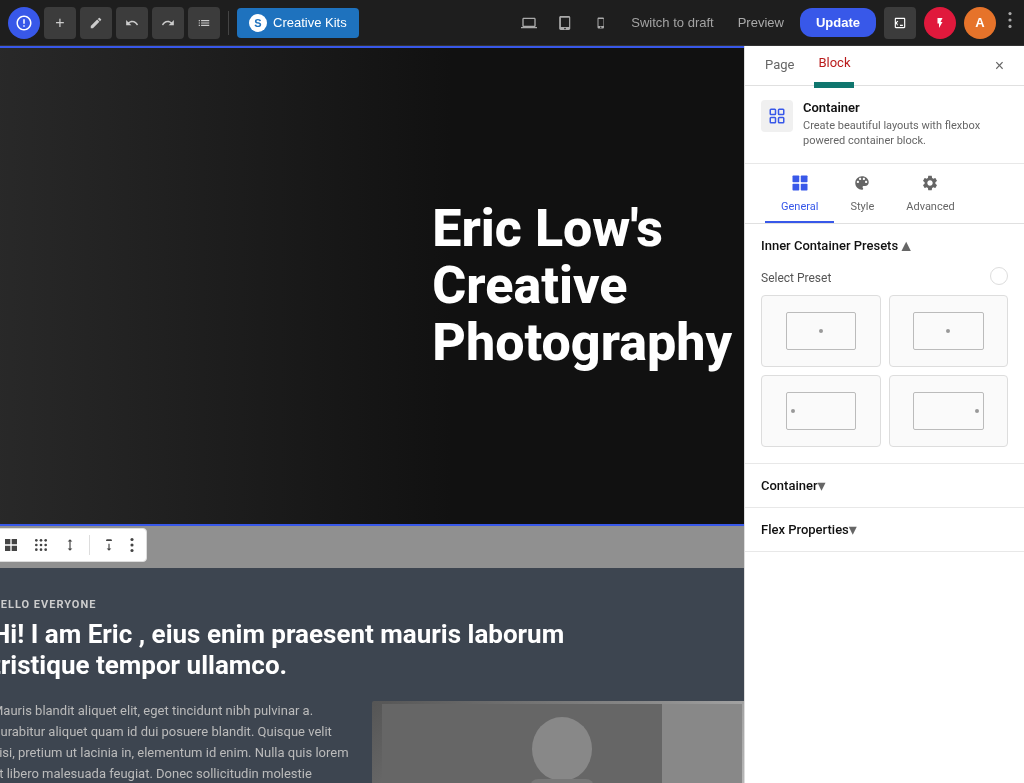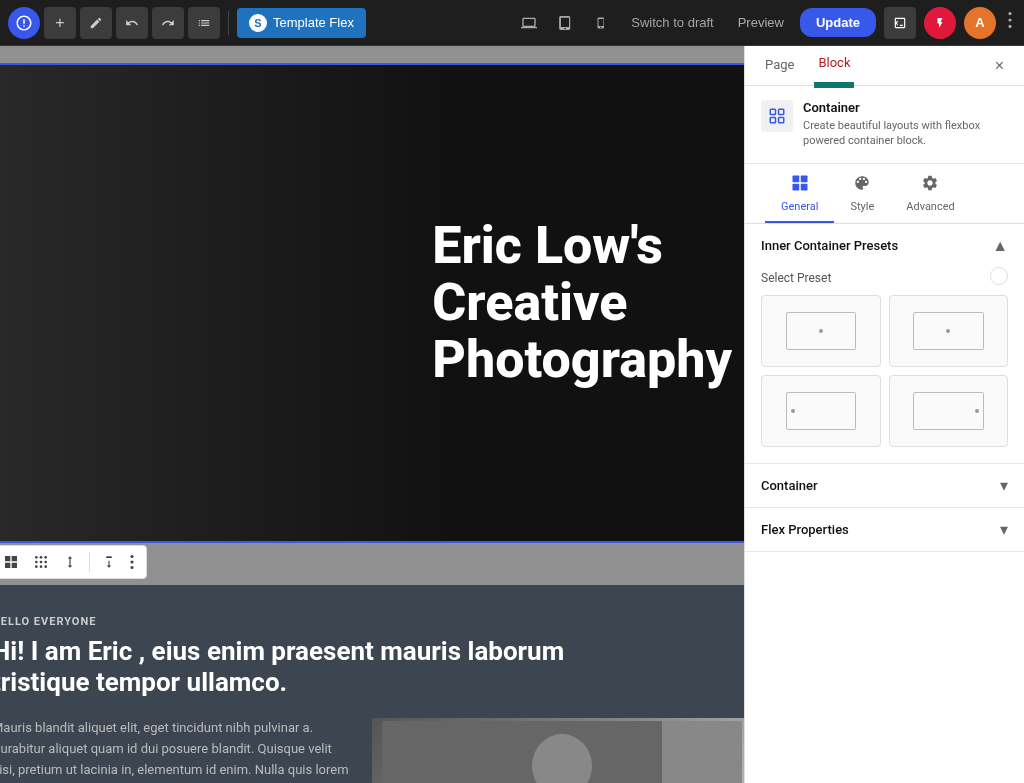--- a/index.html
+++ b/index.html
@@ -124,21 +124,21 @@
     }
 
     
     .canvas {
       flex: 1;
       background: #909090;
       overflow-y: auto;
       display: flex;
       flex-direction: column;
       align-items: center;
-      padding: 17px;
+      padding: 0;
     }
     .canvas-inner {
       width: 800px;
       background: white;
     }
 
     
     .hero-section {
       position: relative;
       width: 100%;
@@ -345,21 +345,20 @@
       font-size: 18px;
     }
 
     
     .panel-section {
       border-bottom: 1px solid #e8e8e8;
     }
     .panel-section-header {
       display: flex;
       align-items: center;
-      justify-content: space-between;
       padding: 12px 16px;
       cursor: pointer;
       font-size: 13px;
       font-weight: 500;
       color: #111;
     }
     .panel-section-header .chevron {
       color: #666;
       font-size: 16px;
     }
@@ -444,21 +443,21 @@
       </svg>
   </button>
   <button class="toolbar-btn">
     <svg width="14" height="14" viewBox="0 0 24 24" fill="#ccc">
         <path d="M3 13h2v-2H3v2zm0 4h2v-2H3v2zm0-8h2V7H3v2zm4 4h14v-2H7v2zm0 4h14v-2H7v2zM7 7v2h14V7H7z"></path>
       </svg>
   </button>
   <div class="toolbar-divider"></div>
   <button class="template-kits-btn">
     <span style="background:#fff;color:#1e72be;border-radius:50%;width:18px;height:18px;display:flex;align-items:center;justify-content:center;font-weight:bold;font-size:11px;">S</span>
-    <span>Template Flex</span>
+    <span>Creative Kits</span>
   </button>
   <div class="toolbar-spacer"></div>
   <div class="toolbar-right">
     <button class="device-btn">
       <svg width="16" height="16" viewBox="0 0 24 24" fill="#aaa">
           <path d="M20 18c1.1 0 2-.9 2-2V6c0-1.1-.9-2-2-2H4c-1.1 0-2 .9-2 2v10c0 1.1.9 2 2 2H0v2h24v-2h-4zM4 6h16v10H4V6z"></path>
         </svg>
     </button>
     <button class="device-btn">
       <svg width="14" height="16" viewBox="0 0 24 24" fill="#aaa">

